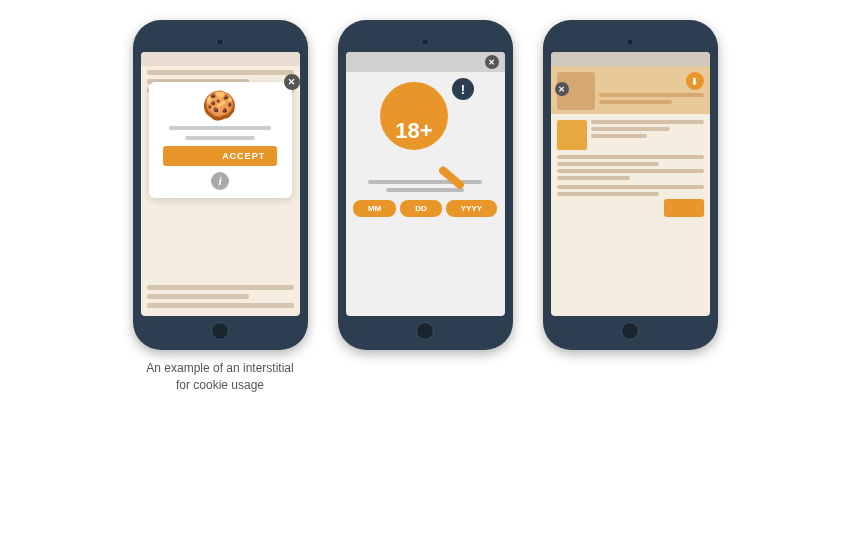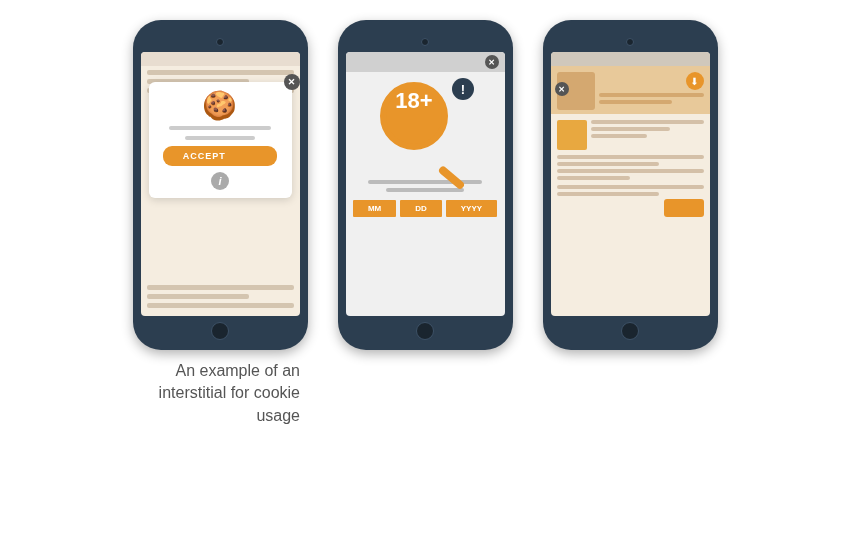--- a/index.html
+++ b/index.html
@@ -141,23 +141,23 @@
       width: 80%;
     }
     .modal-line.short { width: 55%; }
 
     .accept-btn {
       background: #e8952a;
       color: #fff;
       font-size: 9px;
       font-weight: bold;
       letter-spacing: 1px;
-      padding: 5px 20px;
-      border-radius: 9px;
-      text-align: left;
+      padding: 5px 12px;
+      border-radius: 3px;
+      text-align: right;
       width: 90%;
     }
 
     .info-icon {
       width: 18px;
       height: 18px;
       border-radius: 50%;
       background: #aaa;
       color: #fff;
       font-size: 11px;
@@ -223,21 +223,21 @@
       height: 90px;
     }
 
     .magnifier-glass {
       width: 68px;
       height: 68px;
       border-radius: 50%;
       background: #e8952a;
       border: 6px solid #e8952a;
       display: flex;
-      align-items: flex-start;
+      align-items: flex-end;
       justify-content: center;
       position: absolute;
       top: 0;
       left: 0;
     }
 
     .magnifier-glass .age-text {
       font-size: 22px;
       font-weight: bold;
       color: #fff;
@@ -293,21 +293,21 @@
       width: 100%;
       justify-content: center;
     }
 
     .date-field {
       background: #e8952a;
       color: #fff;
       font-size: 8px;
       font-weight: bold;
       padding: 4px 15px;
-      border-radius: 1px;
+      border-radius: 8px;
     }
 
     
     .screen-3 {
       background: #f5ede0;
       display: flex;
       flex-direction: column;
     }
 
     .screen-3-topbar {
@@ -424,22 +424,22 @@
     .cta-btn-sm {
       background: #e8952a;
       width: 40px;
       height: 18px;
       border-radius: 3px;
       align-self: flex-end;
     }
 
     
     .caption {
-      text-align: right;
-      font-size: 16px;
+      text-align: center;
+      font-size: 12px;
       color: #555;
       line-height: 1.4;
       max-width: 160px;
     }
   </style>
 </head>
 <body>
 
 <div class="phones-container">
 

